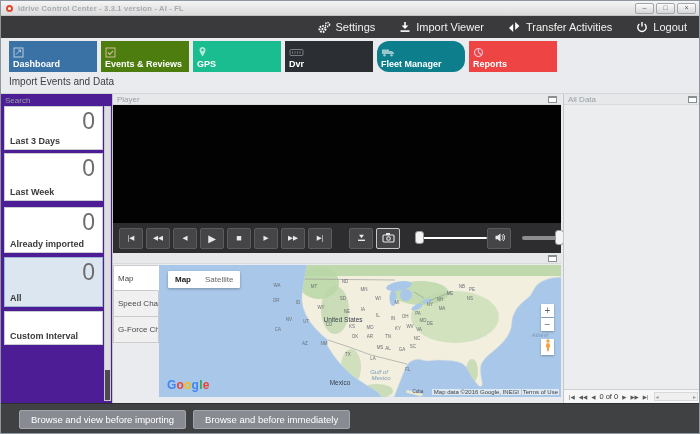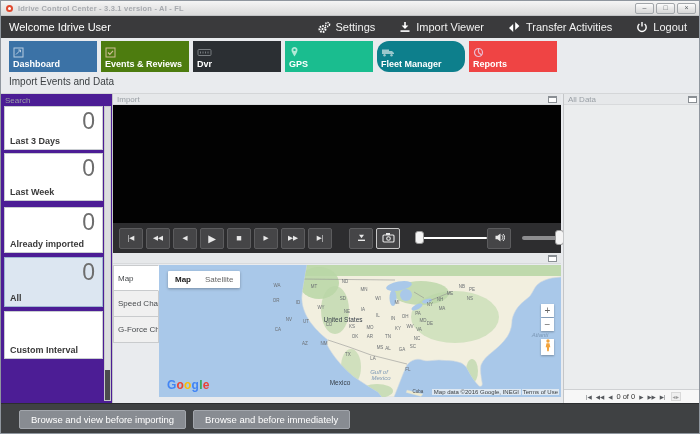--- a/index.html
+++ b/index.html
@@ -38,21 +38,21 @@
   .main-sep{position:absolute;top:92px;left:0;right:0;height:1px;background:#d4d6d8;}
 
   
   .sidebar{position:absolute;left:0;top:93px;width:112px;height:309px;background:#4c1d95;border-right:1px solid #c4c6c8;}
   .sidebar-header{font-size:8px;color:#9aa0a4;padding:2px 0 0 4px;height:12px;}
   .filter-card{position:absolute;left:3px;width:99px;background:#fff;border:1px solid #c9cdd1;cursor:pointer;}
   .filter-card .count{position:absolute;top:1px;right:7px;font-size:23px;color:#6d6d6d;}
   .filter-card .flabel{position:absolute;left:5px;bottom:3px;font-size:9px;font-weight:bold;color:#3a3a3a;}
   .filter-card.selected{background:#dce6f1;border-color:#9fb8d1;}
   .fc0{top:12px;height:44px;}.fc1{top:59px;height:48px;}.fc2{top:113px;height:46px;}
-  .fc3{top:163px;height:50px;}.fc4{top:217px;height:48px;}
+  .fc3{top:163px;height:50px;}.fc4{top:217px;height:34px;}
   .side-scroll{position:absolute;right:1px;top:12px;bottom:2px;width:7px;background:#dcdee0;border:1px solid #c6c8ca;}
   .side-thumb{position:absolute;left:0;right:0;bottom:0;height:30px;background:#4b4b4d;}
 
   
   .center{position:absolute;left:112px;top:93px;width:448px;height:309px;}
   .panel-header{position:relative;height:11px;background:#e6e8ea;font-size:8px;color:#9aa0a6;
                 padding-left:4px;line-height:11px;border-bottom:1px solid #d8dadc;}
   .expand-icon{position:absolute;right:4px;top:2px;width:9px;height:7px;border:1px solid #8a8f94;border-top-width:2px;background:#fff;cursor:pointer;}
   .video{position:absolute;top:11px;left:0;width:448px;height:118px;background:#020202;}
 
@@ -102,21 +102,21 @@
 
   .google-logo{position:absolute;left:8px;bottom:5px;font-size:12px;font-weight:bold;letter-spacing:.2px;cursor:pointer;}
   .gl0,.gl3{color:#4285f4;}.gl1,.gl5{color:#ea4335;}.gl2{color:#fbbc05;}.gl4{color:#34a853;}
   .map-attrib{position:absolute;right:40px;bottom:2px;font-size:6px;color:#3c4043;background:rgba(245,245,245,.7);padding:0 2px;white-space:nowrap;}
   .map-terms{position:absolute;right:2px;bottom:2px;font-size:6px;color:#3c4043;background:rgba(245,245,245,.7);padding:0 1px;cursor:pointer;white-space:nowrap;}
 
   
   .rightpanel{position:absolute;left:562px;top:93px;width:138px;height:309px;background:#ebedee;border-left:1px solid #c4c6c8;}
   .rp-body{position:absolute;top:11px;left:0;right:0;bottom:14px;background:#ebedee;}
   .pagination{position:absolute;left:0;right:0;bottom:0;height:14px;background:#f7f7f7;
-              border-top:1px solid #cfd1d3;display:flex;align-items:center;padding:0 20px;text-align:right;}
+              border-top:1px solid #cfd1d3;display:flex;align-items:center;padding:0 3px;text-align:right;}
   .pg-btn{font-size:5.5px;color:#55585c;margin:0 2px;cursor:pointer;flex:none;}
   .pg-text{font-size:7.5px;color:#333;margin:0 2px;flex:none;white-space:nowrap;}
   .pg-scroll{position:relative;flex:1;height:9px;background:#efefef;border:1px solid #d9d9d9;margin-left:3px;}
   .pg-arrow{position:absolute;top:0;font-size:6px;line-height:8px;color:#9b9b9b;cursor:pointer;}
   .pg-arrow.left{left:1px;} .pg-arrow.right{right:1px;}
 
   
   .footer{position:absolute;left:0;top:402px;width:700px;height:32px;background:#3f4143;
           border-top:1px solid #2c2e30;display:flex;align-items:center;}
   .fbtn{height:19px;background:#888c92;border:1px solid #a2a6ac;border-radius:2px;color:#fff;
@@ -132,21 +132,20 @@
     <div class="app-icon"></div>
     <div class="title-text">Idrive Control Center - 3.3.1 version - AI - FL</div>
     <div class="win-controls">
       <div class="win-btn">–</div>
       <div class="win-btn">□</div>
       <div class="win-btn">×</div>
     </div>
   </div>
 
   <div class="menubar">
-    <div class="welcome">Welcome Idrive User</div>
     <div class="menu-items">
       <div class="menu-item">
         <span>
             <svg width="14" height="13" viewBox="0 0 14 13">
               <circle cx="5.5" cy="8" r="3" fill="none" stroke="#fff" stroke-width="2" stroke-dasharray="1.6 1.1"></circle>
               <circle cx="5.5" cy="8" r="1.1" fill="#fff"></circle>
               <circle cx="10.5" cy="3.5" r="2" fill="none" stroke="#fff" stroke-width="1.6" stroke-dasharray="1.2 .9"></circle>
             </svg>
           </span>
         <span>Settings</span>
@@ -190,33 +189,33 @@
           </svg></span>
       <span class="lbl">Dashboard</span>
     </div>
     <div class="navtab t1">
       <span class="ic"><svg width="11" height="11" viewBox="0 0 11 11">
             <rect x="1" y="1" width="9" height="9" fill="none" stroke="#f0cdb8" stroke-width="1"></rect>
             <path d="M3,5.5 L4.8,7.3 L8,3.8" stroke="#f0cdb8" stroke-width="1.2" fill="none"></path>
           </svg></span>
       <span class="lbl">Events &amp; Reviews</span>
     </div>
+    <div class="navtab t3">
+      <span class="ic"><svg width="11" height="12" viewBox="0 0 11 12">
+            <path d="M5.5,1 C3.6,1 2.5,2.4 2.5,4 C2.5,6.2 5.5,10.5 5.5,10.5 C5.5,10.5 8.5,6.2 8.5,4 C8.5,2.4 7.4,1 5.5,1 Z" fill="#d8f4ea"></path>
+            <circle cx="5.5" cy="3.9" r="1.2" fill="#1abd8f"></circle>
+          </svg></span>
+      <span class="lbl">GPS</span>
+    </div>
     <div class="navtab t2">
       <span class="ic"><svg width="15" height="11" viewBox="0 0 15 11">
             <rect x="1" y="2.5" width="13" height="6" rx="1" fill="none" stroke="#8d9296" stroke-width="1"></rect>
             <path d="M3.5,4.5 v2 M6,4.5 v2 M8.5,4.5 v2 M11,4.5 v2" stroke="#8d9296" stroke-width="1"></path>
           </svg></span>
       <span class="lbl">Dvr</span>
-    </div>
-    <div class="navtab t3">
-      <span class="ic"><svg width="11" height="12" viewBox="0 0 11 12">
-            <path d="M5.5,1 C3.6,1 2.5,2.4 2.5,4 C2.5,6.2 5.5,10.5 5.5,10.5 C5.5,10.5 8.5,6.2 8.5,4 C8.5,2.4 7.4,1 5.5,1 Z" fill="#d8f4ea"></path>
-            <circle cx="5.5" cy="3.9" r="1.2" fill="#1abd8f"></circle>
-          </svg></span>
-      <span class="lbl">GPS</span>
     </div>
     <div class="navtab t4">
       <span class="ic"><svg width="14" height="11" viewBox="0 0 14 11">
             <rect x="1" y="2.5" width="7" height="4.5" fill="#bcd9dd"></rect>
             <path d="M8,4 h3 l2,2 v1 h-5 Z" fill="#bcd9dd"></path>
             <circle cx="3.5" cy="8.3" r="1.2" fill="#bcd9dd"></circle>
             <circle cx="10.5" cy="8.3" r="1.2" fill="#bcd9dd"></circle>
           </svg></span>
       <span class="lbl">Fleet Manager</span>
     </div>
@@ -256,21 +255,21 @@
       <span class="flabel">Custom Interval</span>
     </div>
 
     <div class="side-scroll">
       <div class="side-thumb"></div>
     </div>
   </div>
 
   <div class="center">
     <div class="panel-header">
-      <span>Import</span>
+      <span>Player</span>
       <span class="expand-icon"></span>
     </div>
 
     <div class="video"></div>
 
     <div class="controls">
       <div class="pbtn">|◀</div>
       <div class="pbtn">◀◀</div>
       <div class="pbtn">◀</div>
       <div class="pbtn play">▶</div>

